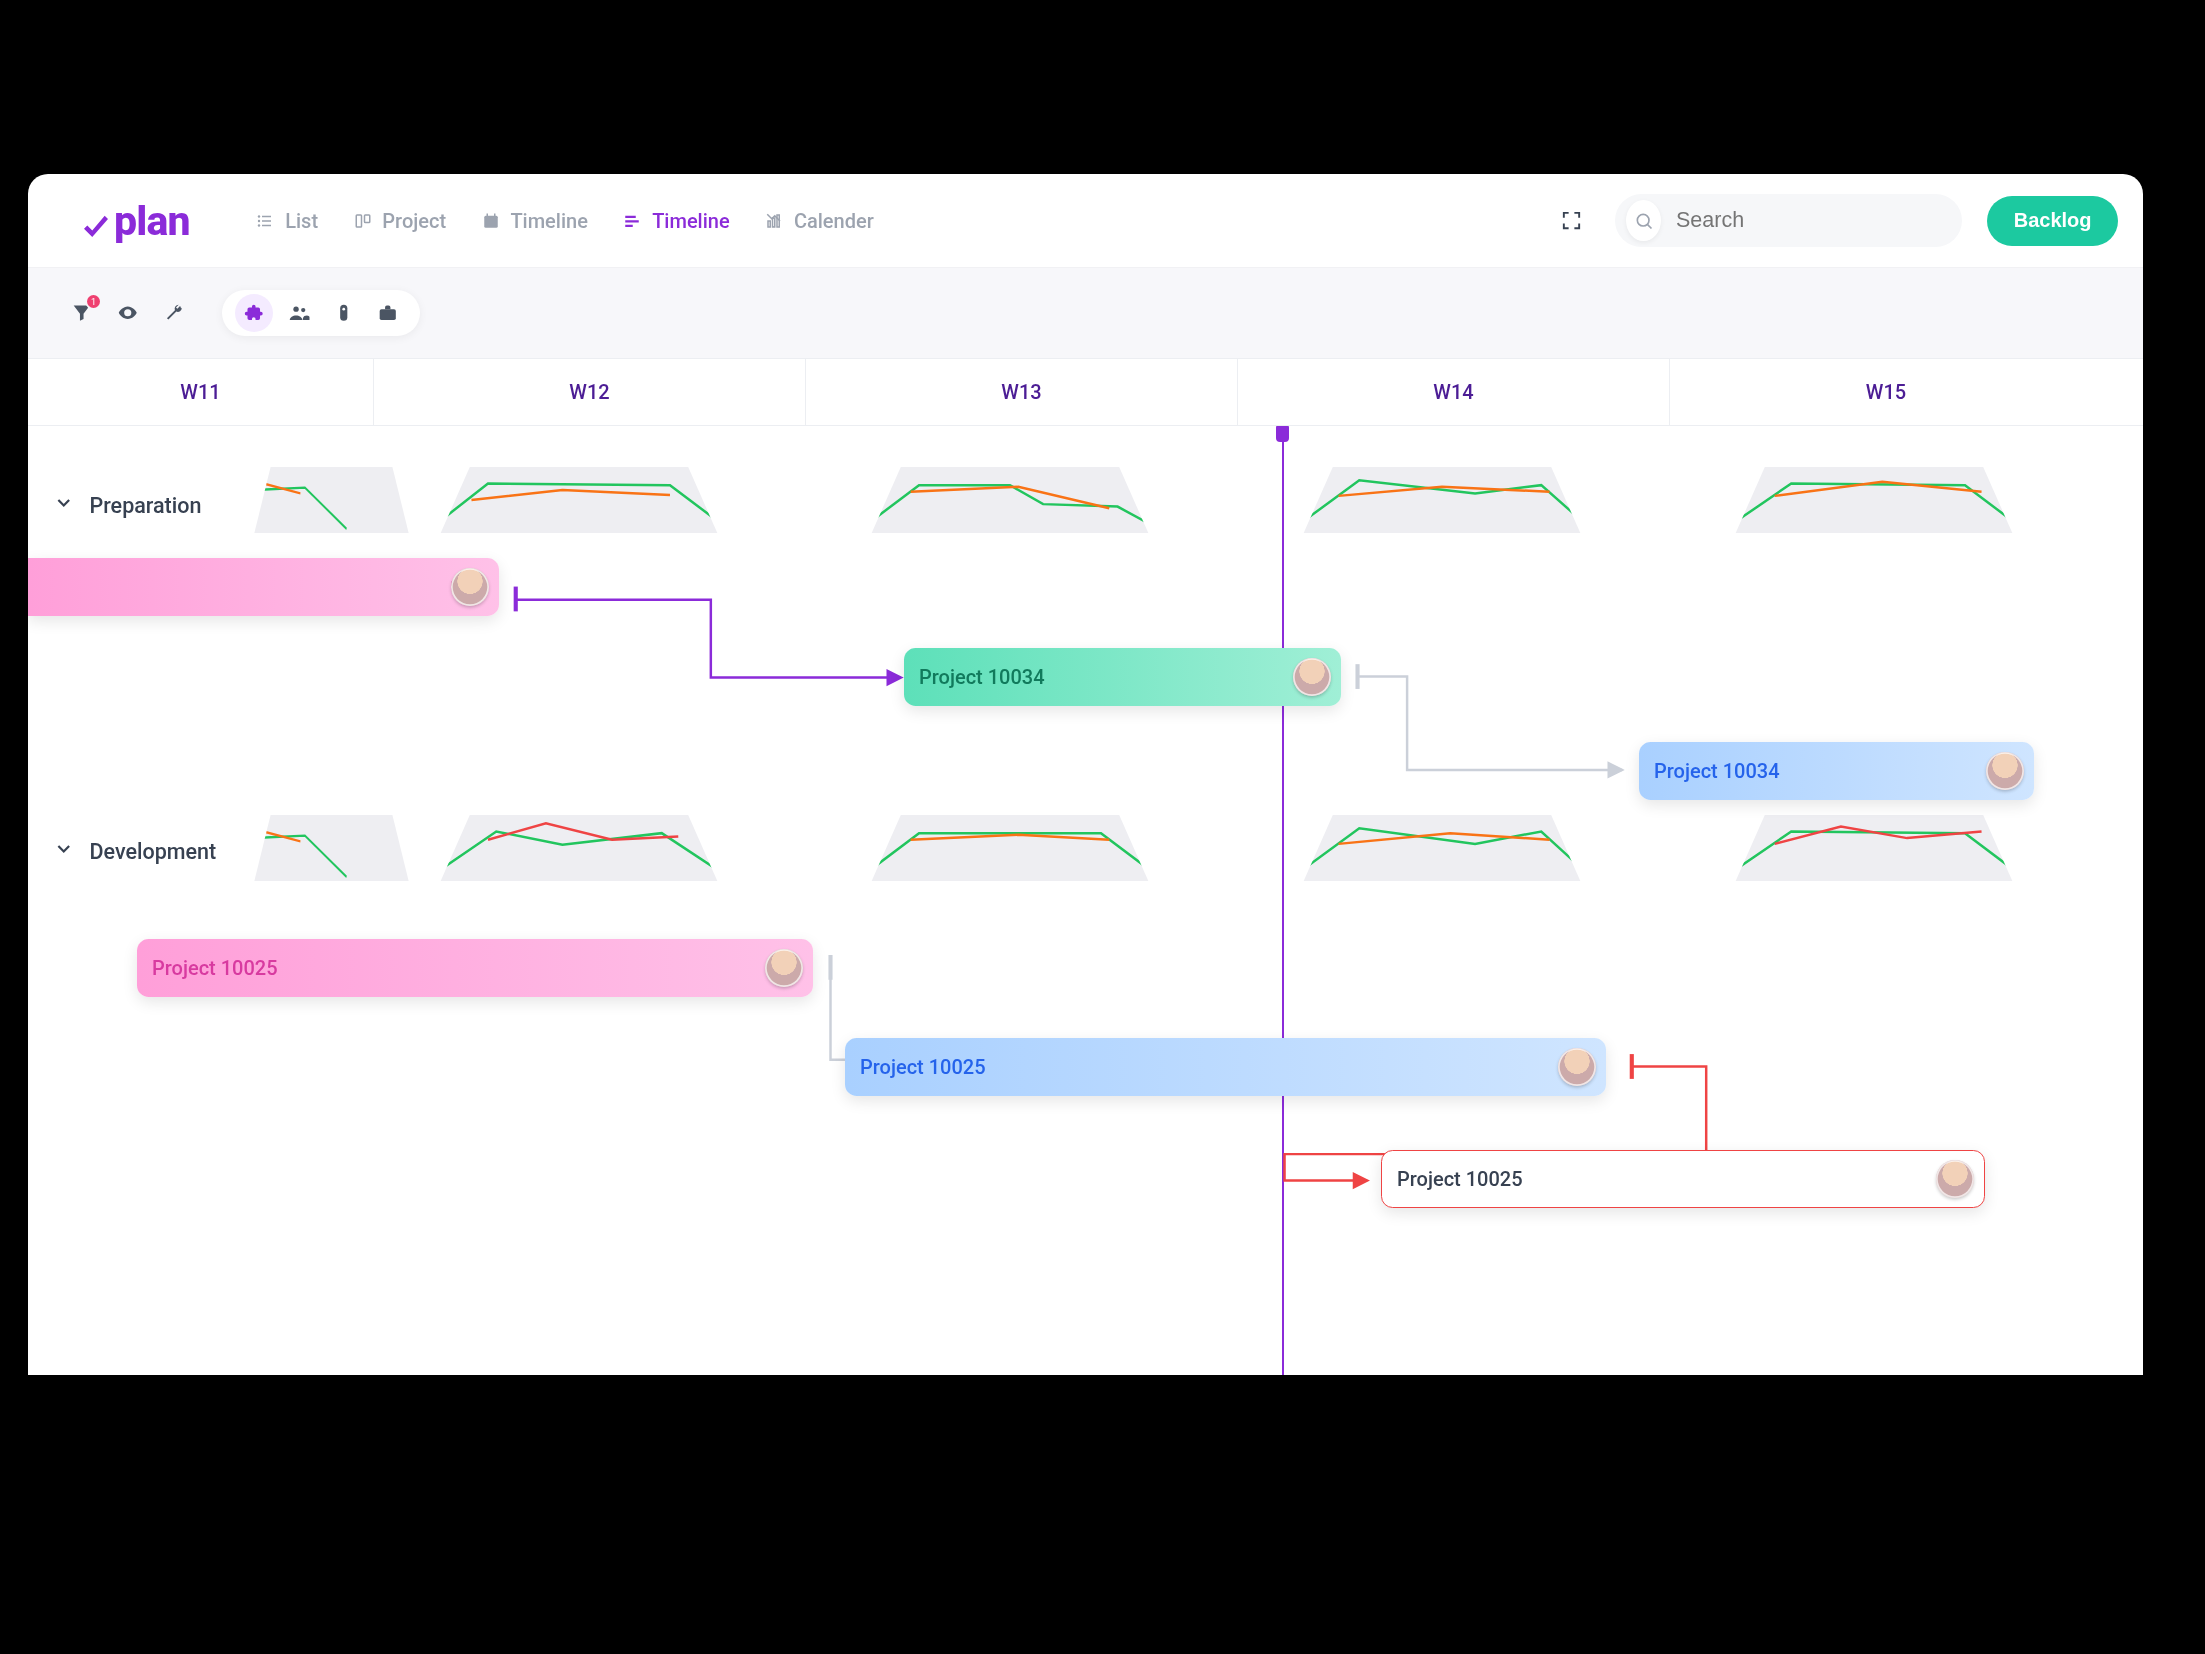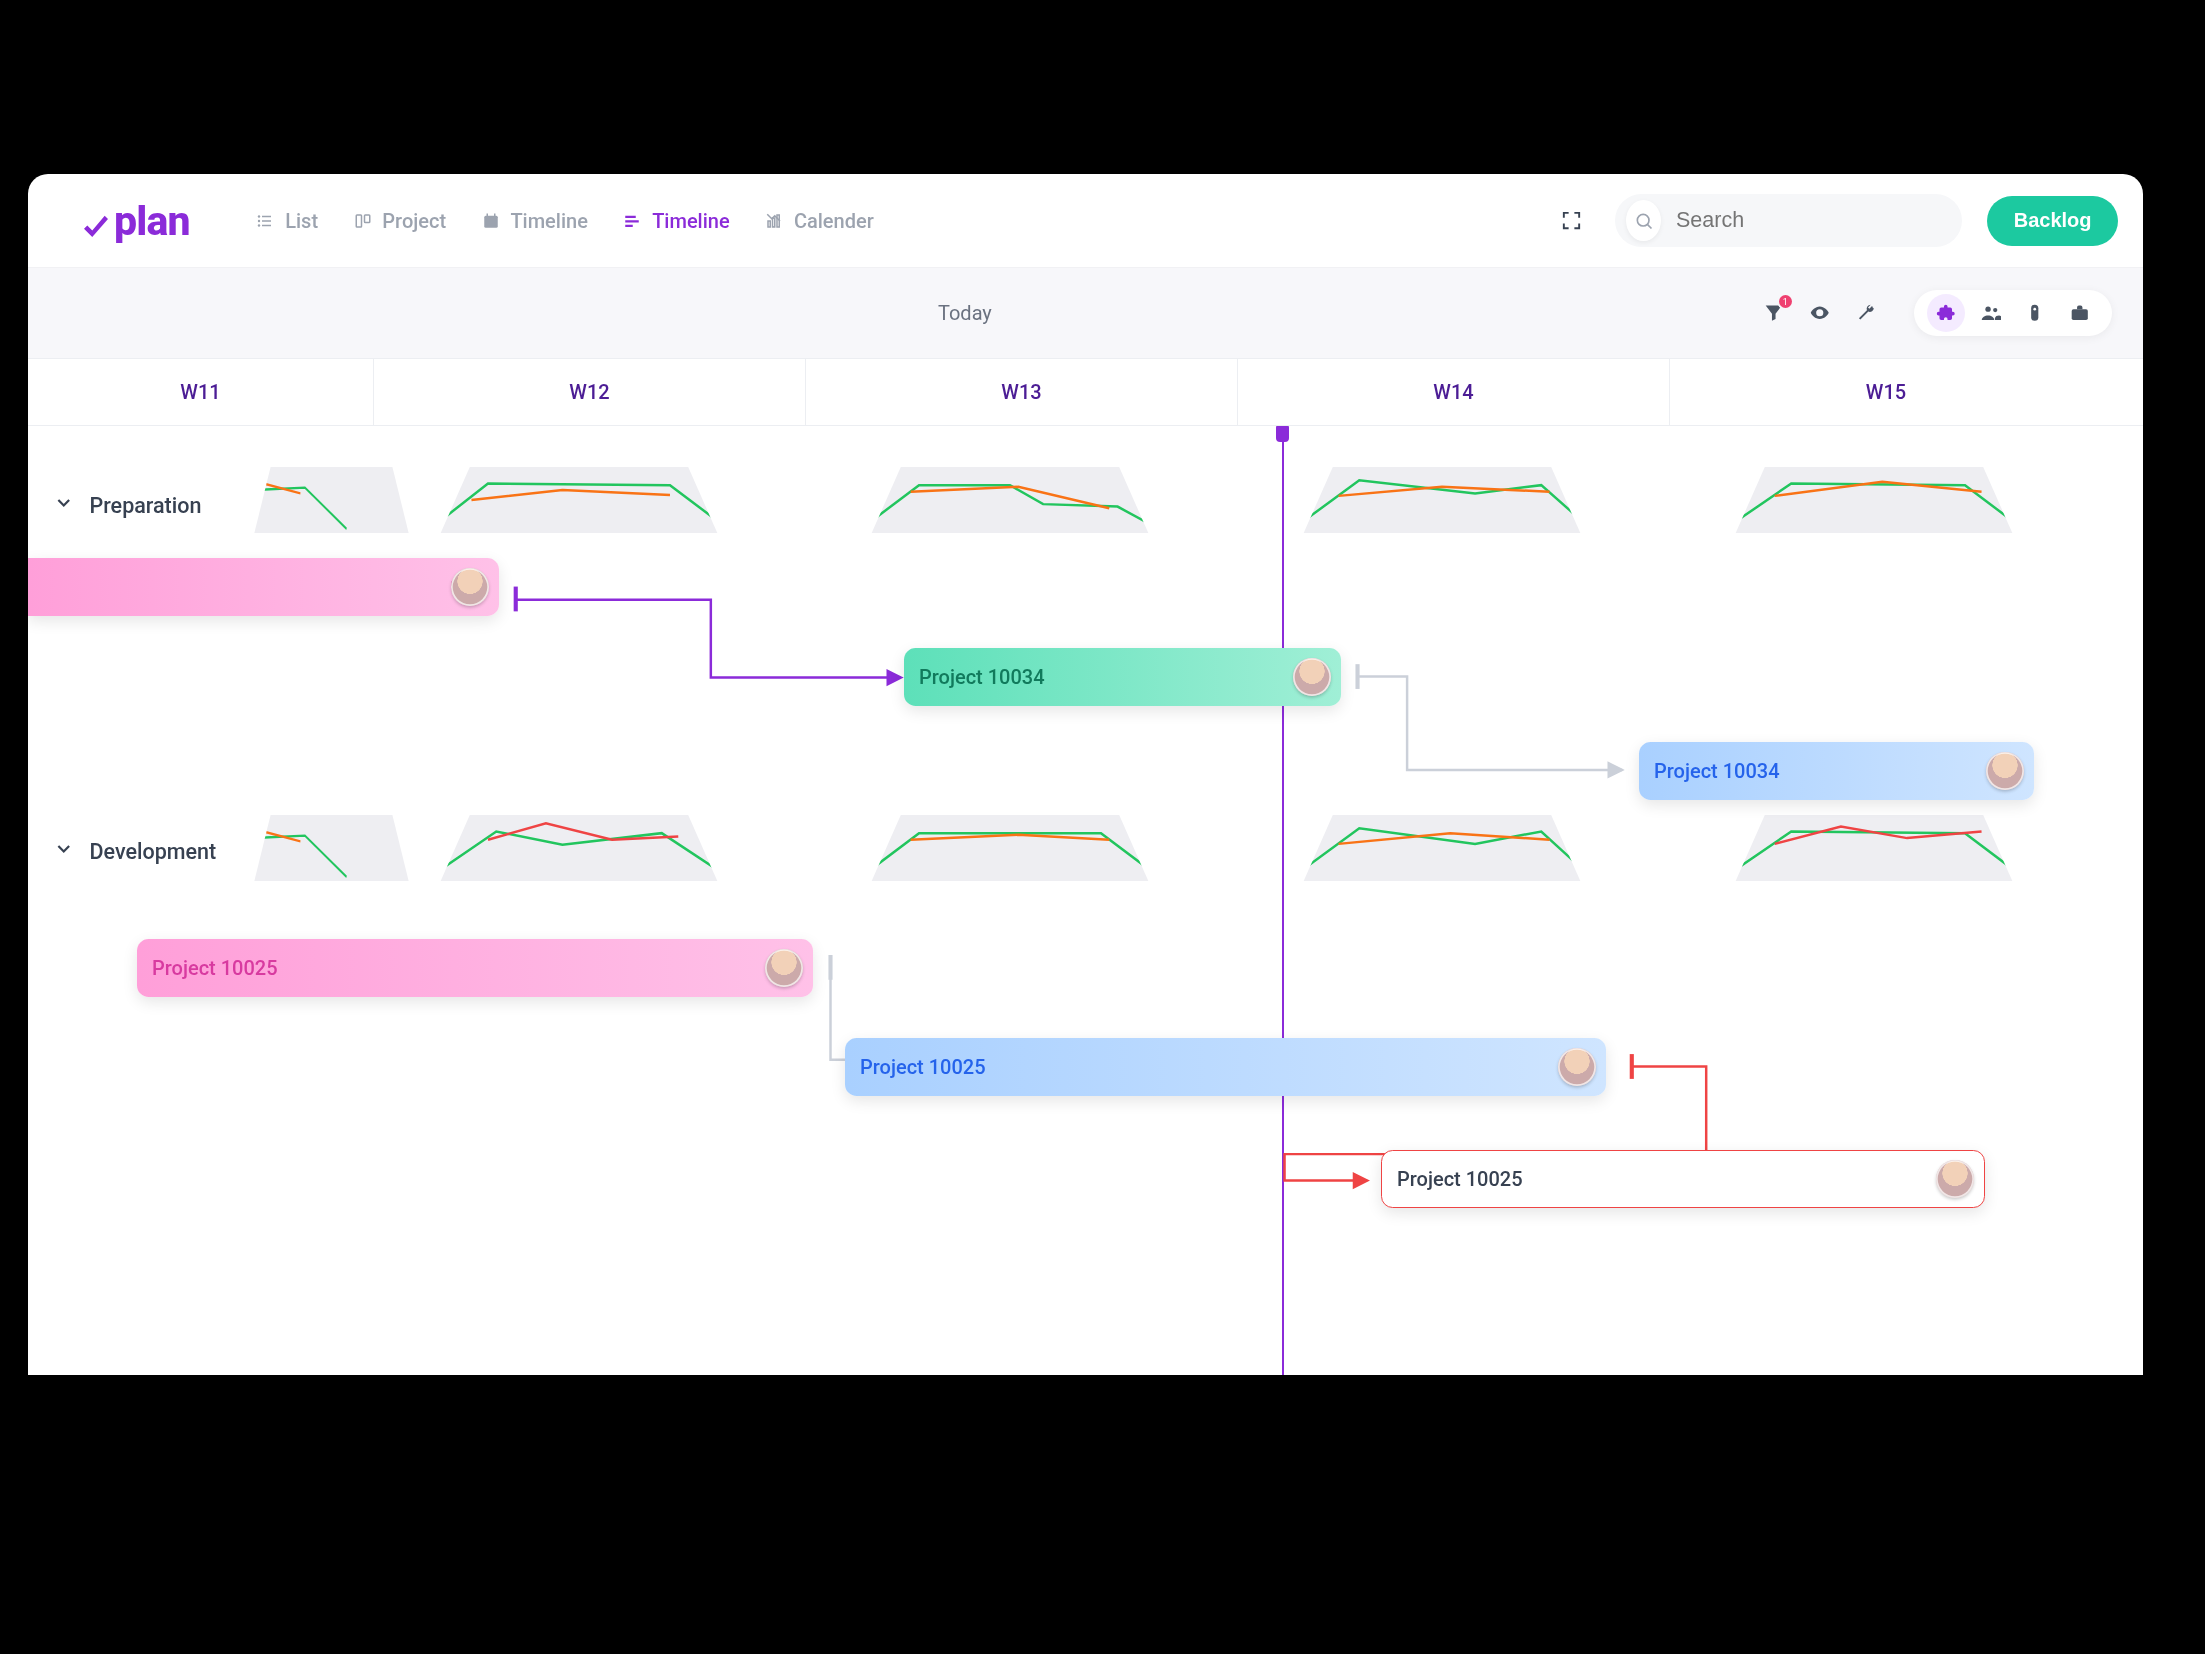--- a/index.html
+++ b/index.html
@@ -272,21 +272,20 @@
             <circle cx="11" cy="11" r="7"></circle>
             <path d="M21 21l-5-5"></path>
           </svg>
         </span>
       <input placeholder="Search" style="">
     </div>
     <button class="backlog-btn">Backlog</button>
   </div>
 
   <div class="toolbar">
-    <div class="today-label">Today</div>
     <div class="tool-icons">
       <div class="ticon">
         <svg viewBox="0 0 24 24" fill="currentColor">
             <path d="M3 4h18l-7 9v6l-4 2v-8L3 4z"></path>
           </svg>
         <span class="badge">1</span>
       </div>
       <div class="ticon">
           <svg viewBox="0 0 24 24" fill="currentColor">
             <path d="M12 5c-5 0-9 4.5-10 7 1 2.5 5 7 10 7s9-4.5 10-7c-1-2.5-5-7-10-7zm0 11a4 4 0 110-8 4 4 0 010 8z"></path>

